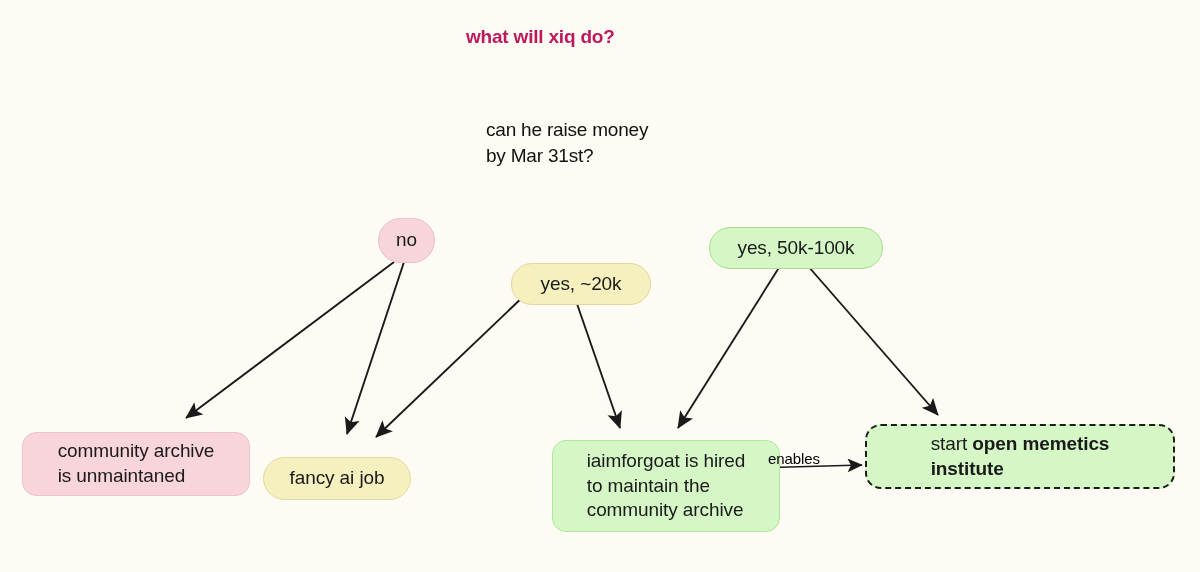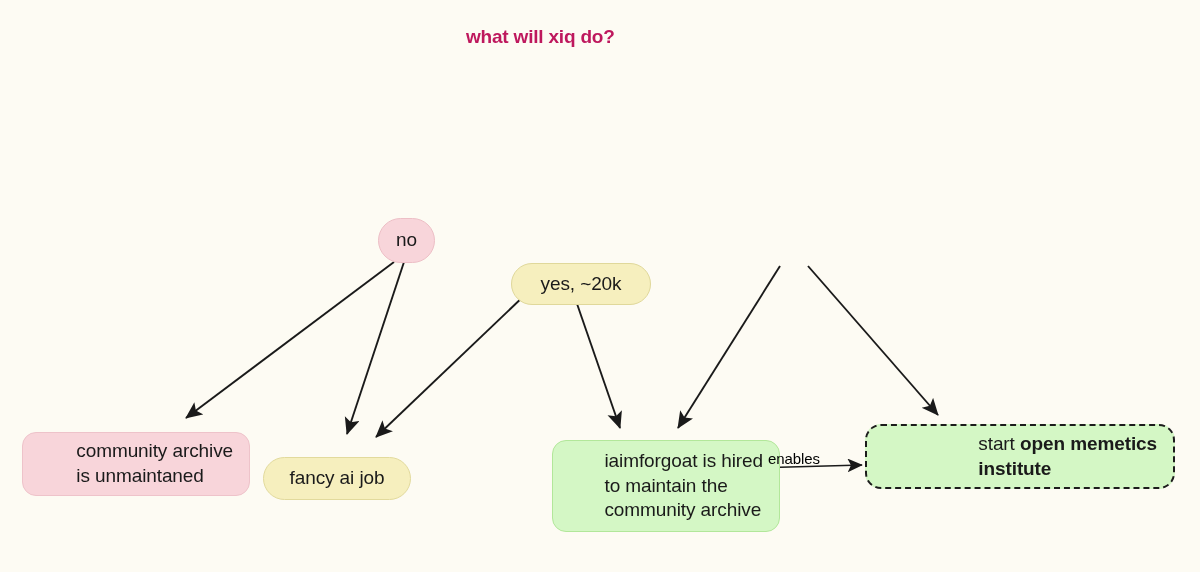--- a/index.html
+++ b/index.html
@@ -24,21 +24,21 @@
     top: 0;
     width: 1200px;
     height: 572px;
     pointer-events: none;
   }
   .node {
     position: absolute;
     box-sizing: border-box;
     display: flex;
     align-items: center;
-    justify-content: flex-end;
+    justify-content: center;
     border-radius: 14px;
     color: #1a1a1a;
     line-height: 1.3;
     letter-spacing: -0.1px;
     white-space: pre-line;
   }
   .title-text {
     position: absolute;
     font-weight: bold;
     font-size: 19px;
@@ -148,29 +148,34 @@
       <line x1="808" y1="266" x2="938" y2="415" stroke="#1a1a1a" stroke-width="1.9" marker-end="url(#arrow)"></line>
     </g>
 
     <g>
       <line x1="752" y1="468" x2="862" y2="465" stroke="#1a1a1a" stroke-width="1.7" marker-end="url(#arrow)"></line>
     </g>
   </svg>
 
   <div class="title-text" style="left:466px; top:26px;">what will xiq do?</div>
 
+  <div class="question-text" style="left:486px; top:117px;">can he raise money
+by Mar 31st?</div>
 
   <div class="node pill-no" style="left:378px; top:218px; width:57px; height:45px;">
     <span>no</span>
   </div>
 
   <div class="node pill-yellow" style="left:511px; top:231px; width:140px; height:42px;">
     <span>yes, ~20k</span>
   </div>
 
+  <div class="node pill-green" style="left:709px; top:227px; width:174px; height:42px;">
+    <span>yes, 50k-100k</span>
+  </div>
 
   <div class="node box-pink" style="left:22px; top:432px; width:228px; height:64px;">
     <span>community archive
 is unmaintaned</span>
   </div>
 
   <div class="node box-yellow" style="left:263px; top:457px; width:148px; height:43px;">
     <span>fancy ai job</span>
   </div>
 

